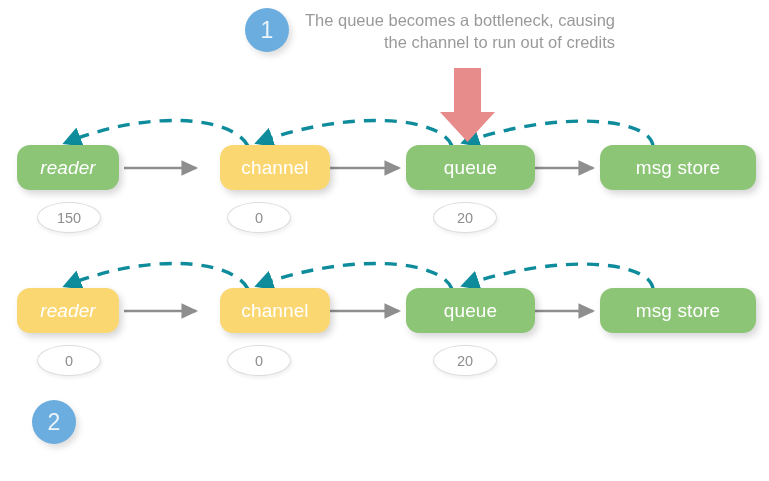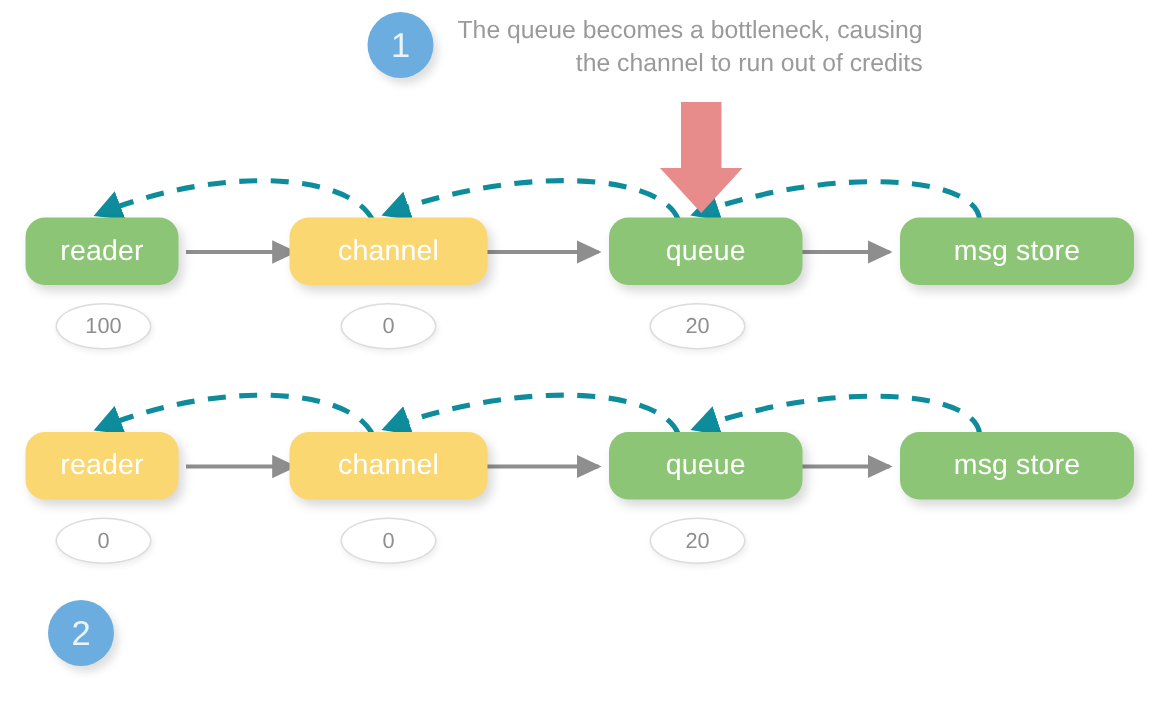--- a/index.html
+++ b/index.html
@@ -71,22 +71,22 @@
     font-size: 19px;
     display: flex;
     align-items: center;
     justify-content: center;
     box-shadow: 3px 4px 7px rgba(0,0,0,0.16);
     letter-spacing: 0.1px;
   }
   .node.green  { background: #8cc576; }
   .node.yellow { background: #fad771; }
 
-  .n-reader { left: 17px;  width: 102px; }
-  .n-channel{ left: 193px; width: 132px; }
+  .n-reader { left: 17px;  width: 102px; font-style: italic; }
+  .n-channel{ left: 220px; width: 110px; }
   .n-queue  { left: 406px; width: 129px; }
   .n-store  { left: 600px; width: 156px; }
 
   .badge-val {
     position: absolute;
     top: 57px;
     height: 29px;
     width: 62px;
     border-radius: 50%;
     background: #ffffff;
@@ -161,21 +161,21 @@
     <span>channel</span>
   </div>
   <div class="node green n-queue">
     <span>queue</span>
   </div>
   <div class="node green n-store">
     <span>msg store</span>
   </div>
 
   <div class="badge-val b-reader">
-    <span>100</span>
+    <span>150</span>
   </div>
   <div class="badge-val b-channel">
     <span>0</span>
   </div>
   <div class="badge-val b-queue">
     <span>20</span>
   </div>
 </div>
 
 <div class="row" id="row-2">

